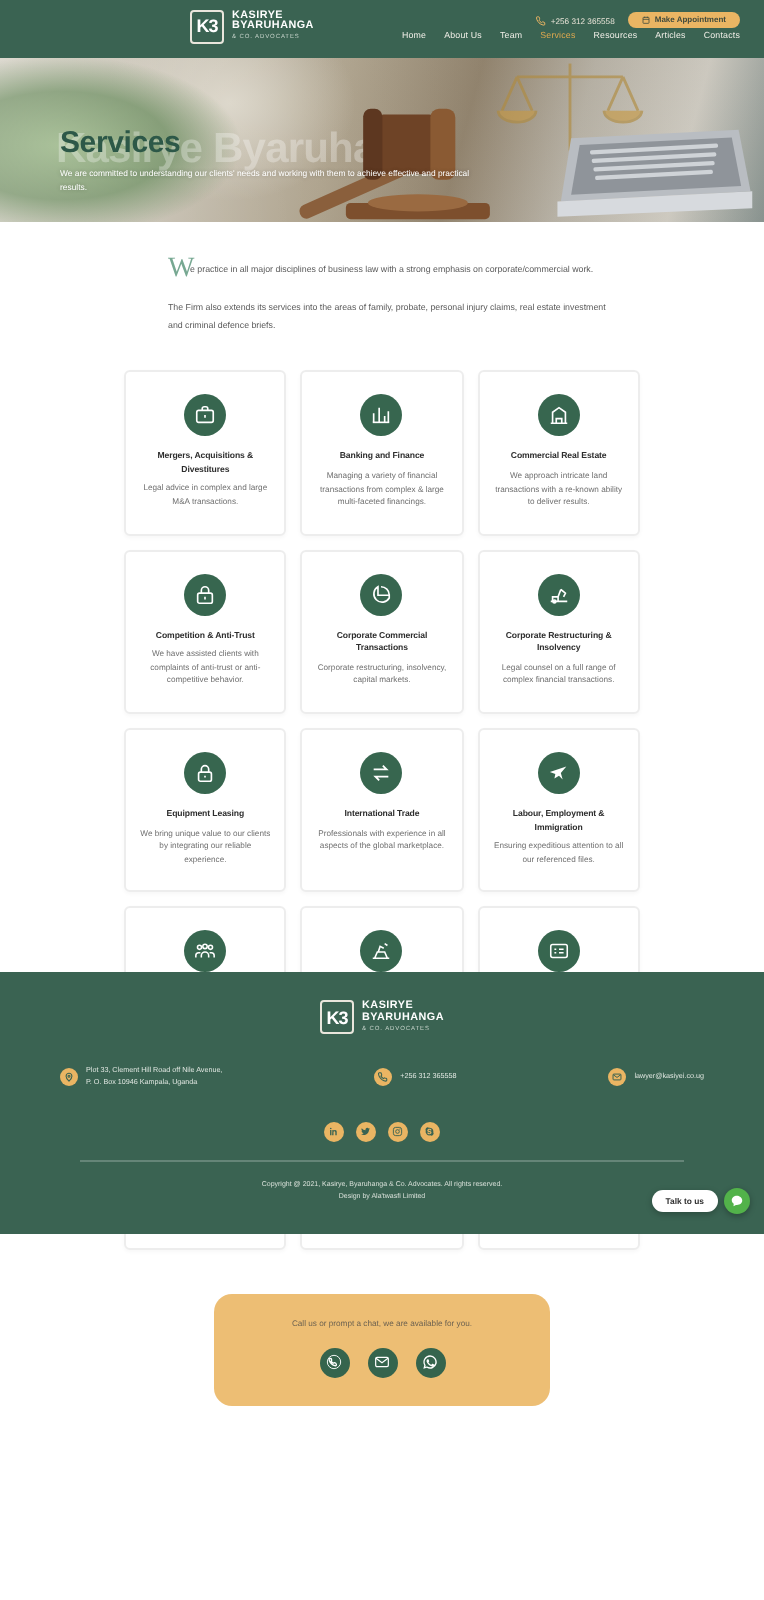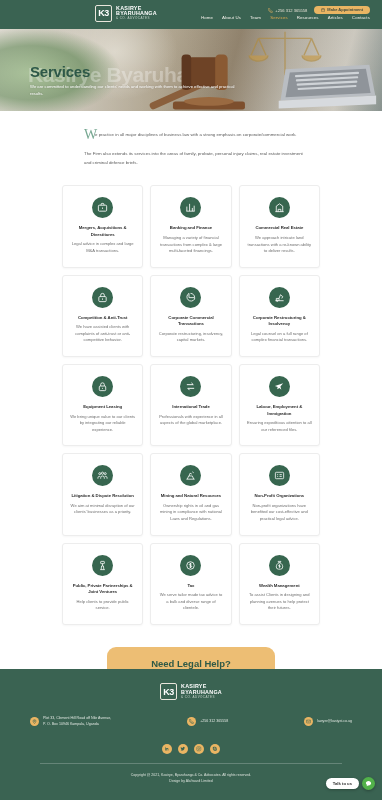--- a/index.html
+++ b/index.html
@@ -3,21 +3,21 @@
 <meta charset="utf-8">
 <style>
   * { margin:0; padding:0; box-sizing:border-box; }
   html,body { width:382px; height:800px; overflow:hidden; }
   body {
     font-family:"Liberation Sans", sans-serif;
     background:#ffffff;
     color:#3b3b3b;
     -webkit-font-smoothing:antialiased;
   }
-  .page { position:relative; width:382px; height:800px; background:#ffffff; }
+  .page { position:relative; width:382px; height:617px; background:#ffffff; }
 
   
   .header {
     position:relative; height:26px; background:#3a6352;
     display:flex; align-items:center; padding:0 10px;
   }
   .brand { display:flex; align-items:center; gap:4px; margin-left:85px; }
   .brand-mark {
     width:17px; height:17px; border:1px solid #e9e6dc; border-radius:2px;
     display:flex; align-items:center; justify-content:center;
@@ -453,21 +453,20 @@
             <path d="M12 10v6M13.8 11.2A2 2 0 0012 10.6c-1 0-1.8.5-1.8 1.3s.8 1.2 1.8 1.4 1.8.5 1.8 1.3-.8 1.3-1.8 1.3a2 2 0 01-1.8-.7"></path>
           </svg>
       </div>
       <div class="card-title">Wealth Management</div>
       <div class="card-desc">To assist Clients in designing and planning avenues to help protect their futures.</div>
     </div>
   </div>
 
   <div class="cta-wrap">
     <div class="cta">
-      <div class="cta-title">Need Legal Help?</div>
       <div class="cta-sub">Call us or prompt a chat, we are available for you.</div>
       <div class="cta-icons">
         <div class="cta-ic">
           <svg viewBox="0 0 24 24" fill="none" stroke="#fff" stroke-width="2">
               <circle cx="12" cy="12" r="10" stroke-width="1.4"></circle>
               <path d="M15.5 15.2v1.4a1 1 0 01-1.1 1 11 11 0 01-4.8-1.7 10.8 10.8 0 01-3.3-3.3A11 11 0 014.6 7.8a1 1 0 011-1.1h1.5a1 1 0 011 .9c.05.5.2.95.35 1.4a1 1 0 01-.25 1l-.6.6a8.5 8.5 0 003.3 3.3l.6-.6a1 1 0 011-.25c.45.15.9.3 1.4.35a1 1 0 01.9 1z"></path>
             </svg>
         </div>
         <div class="cta-ic">
           <svg viewBox="0 0 24 24" fill="none" stroke="#fff" stroke-width="1.8">

